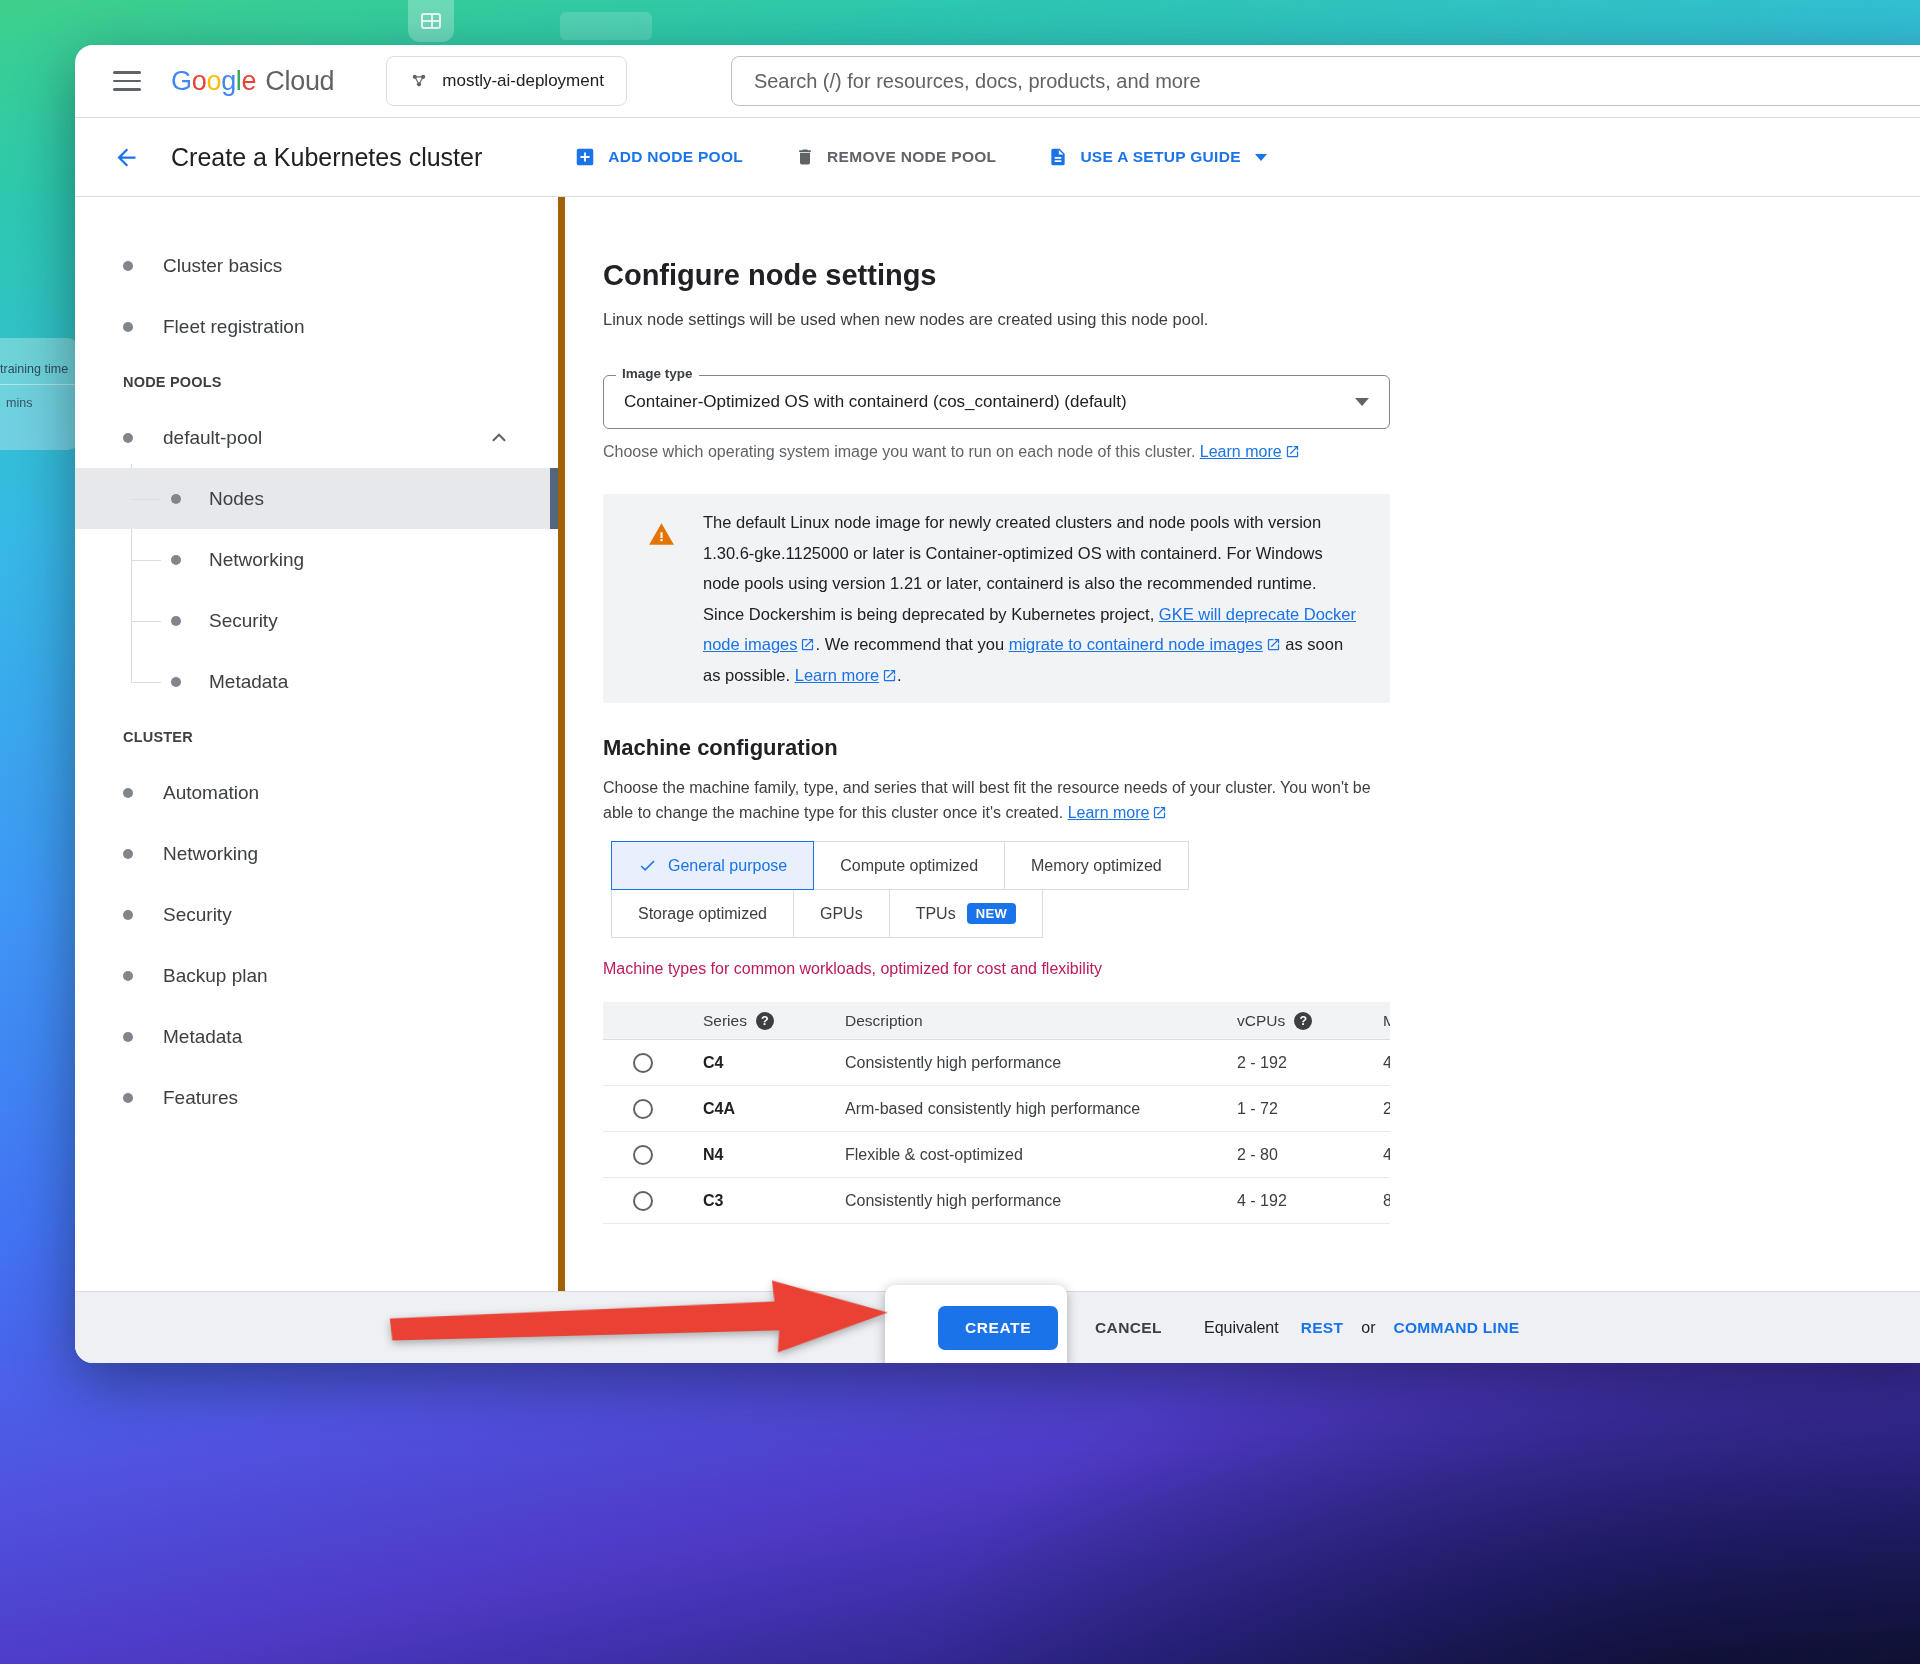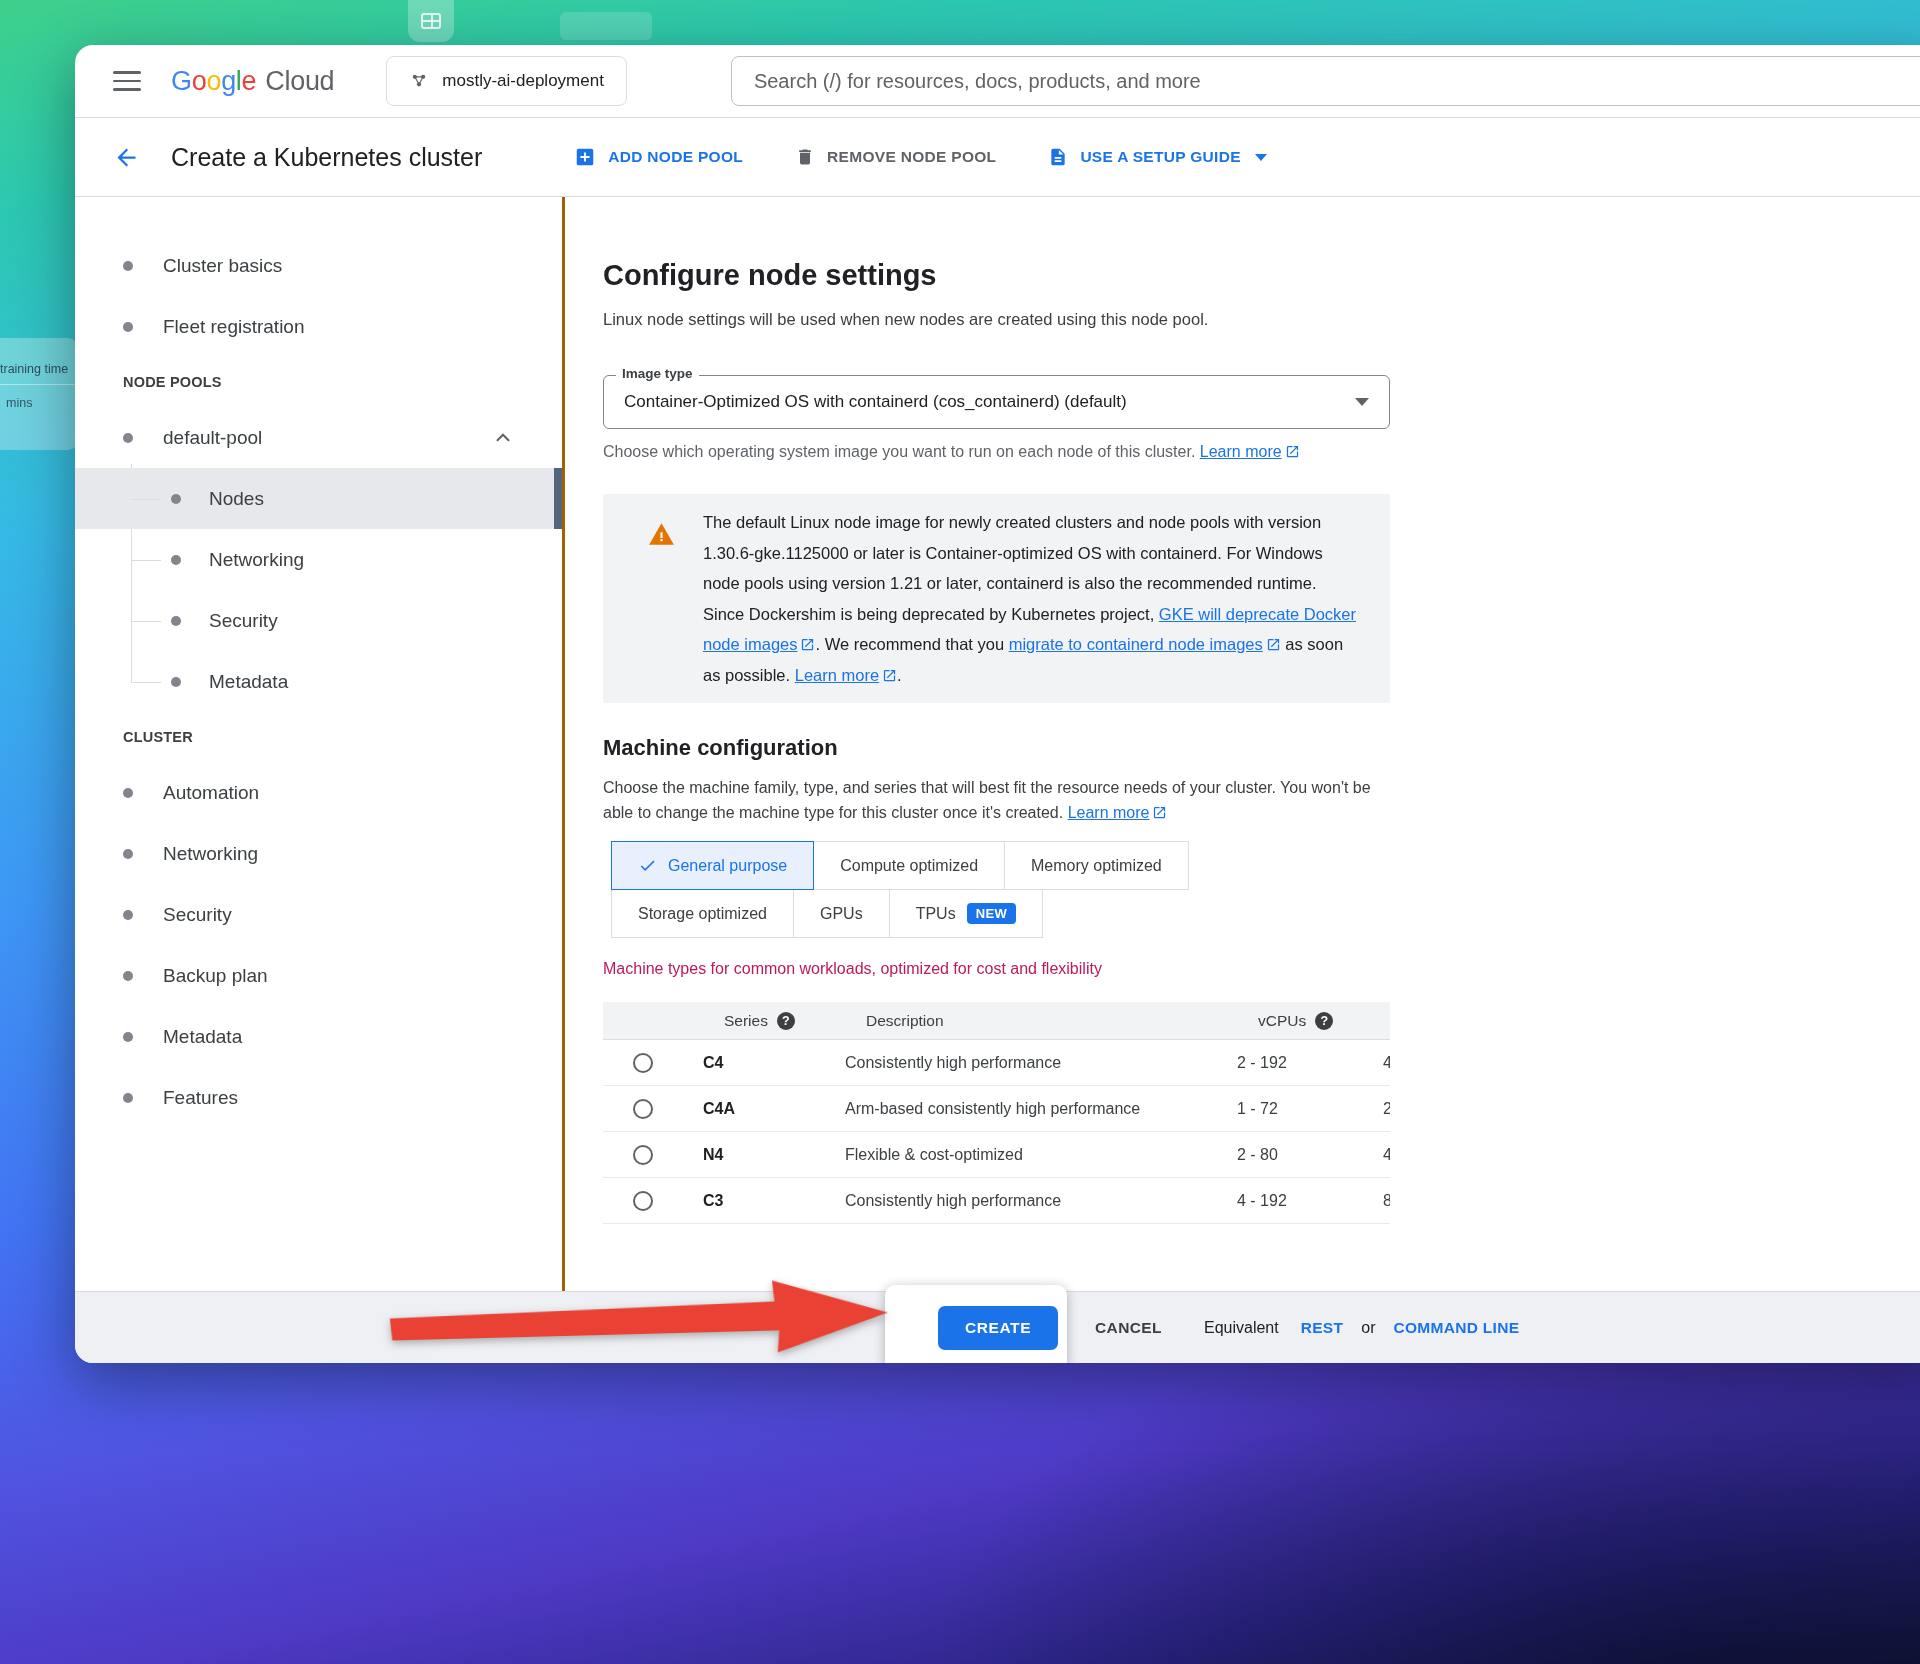--- a/index.html
+++ b/index.html
@@ -60,21 +60,21 @@
     font-family:"Liberation Sans","DejaVu Sans",sans-serif; }
   .ph-action.muted { color:#5f6368; }
   .act-add { margin-left:92px; }
   .act-remove { margin-left:52px; }
   .act-guide { margin-left:52px; }
   .caret-down { width:0; height:0; border-left:6px solid transparent; border-right:6px solid transparent;
     border-top:7px solid #1a73e8; margin-left:2px; }
 
   
   .body-row { flex:1; display:flex; overflow:hidden; }
-  .sidebar { width:490px; flex-shrink:0; border-right:3px solid #a16207; padding-top:38px; position:relative; }
+  .sidebar { width:490px; flex-shrink:0; border-right:7px solid #a16207; padding-top:38px; position:relative; }
   .nav-item { height:61px; display:flex; align-items:center; padding-left:48px; gap:30px;
     font-size:19px; color:#3c4043; cursor:pointer; }
   .dot { width:10px; height:10px; border-radius:50%; background:#80868b; flex-shrink:0; }
   .nav-section { height:50px; display:flex; align-items:center; padding-left:48px;
     font-size:14.5px; font-weight:700; color:#3c4043; letter-spacing:.2px; }
   .pool-row .chev { margin-left:auto; margin-right:48px; display:flex; }
   .sub-wrap { position:relative; }
   .sub-wrap::before { content:""; position:absolute; left:56px; top:-4px; bottom:30px; border-left:1px solid #dadce0; }
   .sub-item { height:61px; display:flex; align-items:center; padding-left:96px; gap:28px;
     font-size:19px; color:#3c4043; position:relative; cursor:pointer; }
@@ -117,21 +117,21 @@
   .tab.selected { background:#e8f0fe; border-color:#1a73e8; color:#1a73e8; position:relative; z-index:1; }
   .badge-new { background:#1a73e8; color:#fff; font-size:13px; font-weight:700;
     padding:3px 9px; border-radius:4px; letter-spacing:.4px; }
 
   .table-note { margin-top:22px; font-size:16px; color:#be185d; }
   .mtable { margin-top:24px; width:787px; overflow:hidden; }
   .mt-inner { width:816px; }
   .mt-row { display:grid; grid-template-columns:100px 142px 392px 146px 36px; align-items:center;
     height:46px; border-bottom:1px solid #e8eaed; }
   .mt-head { background:#f1f3f4; height:38px; border-bottom:1px solid #dadce0;
-    font-size:15.5px; font-weight:500; color:#3c4043;padding-left:21px; }
+    font-size:15.5px; font-weight:500; color:#3c4043; }
   .mt-cell { display:flex; align-items:center; gap:9px; overflow:hidden; white-space:nowrap; }
   .cell-radio { padding-left:30px; }
   .radio { width:20px; height:20px; border:2px solid #5f6368; border-radius:50%; background:#fff; cursor:pointer; flex-shrink:0; }
   .qmark { width:18px; height:18px; border-radius:50%; background:#3c4043; color:#fff; font-size:12.5px;
     font-weight:700; display:inline-flex; align-items:center; justify-content:center; flex-shrink:0; }
   .series-val { font-weight:700; font-size:16px; color:#202124; }
   .desc-val, .vcpu-val, .mem-val { font-size:16px; color:#3c4043; }
 
   
   .action-bar { height:72px; flex-shrink:0; border-top:1px solid #dadce0; background:#eef0f3;

